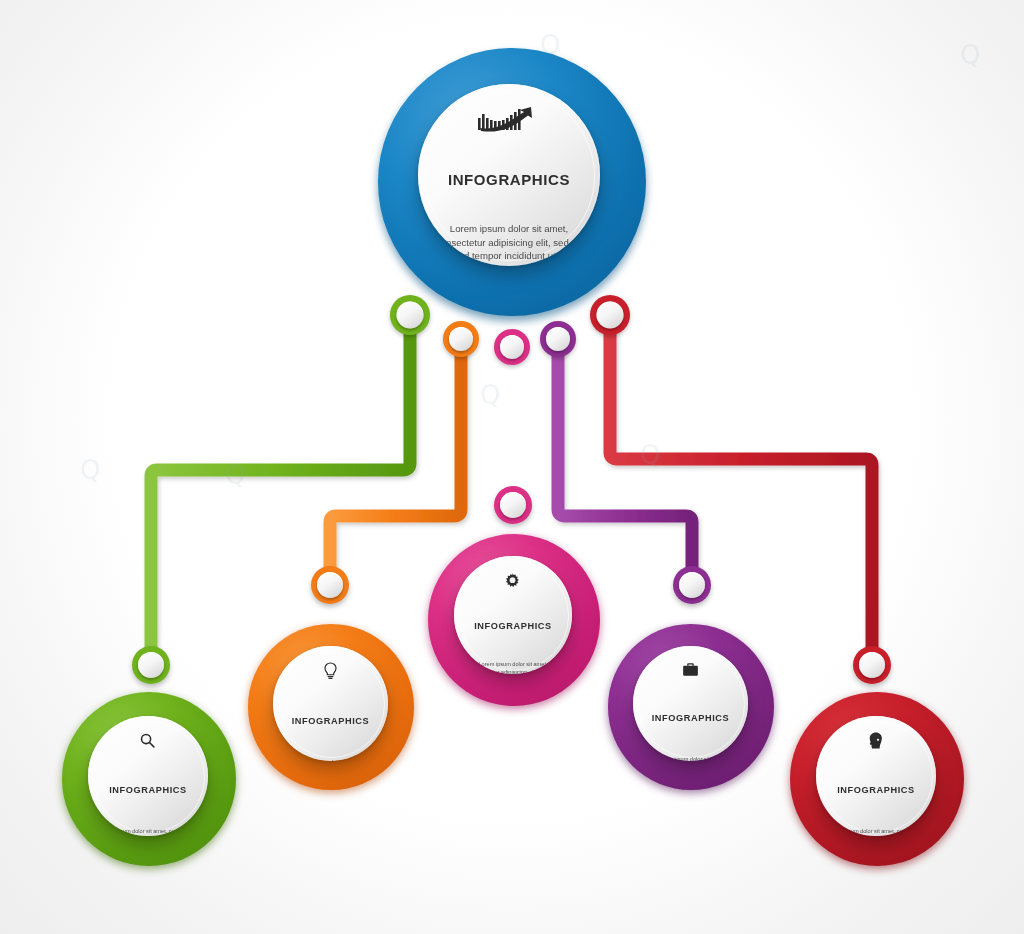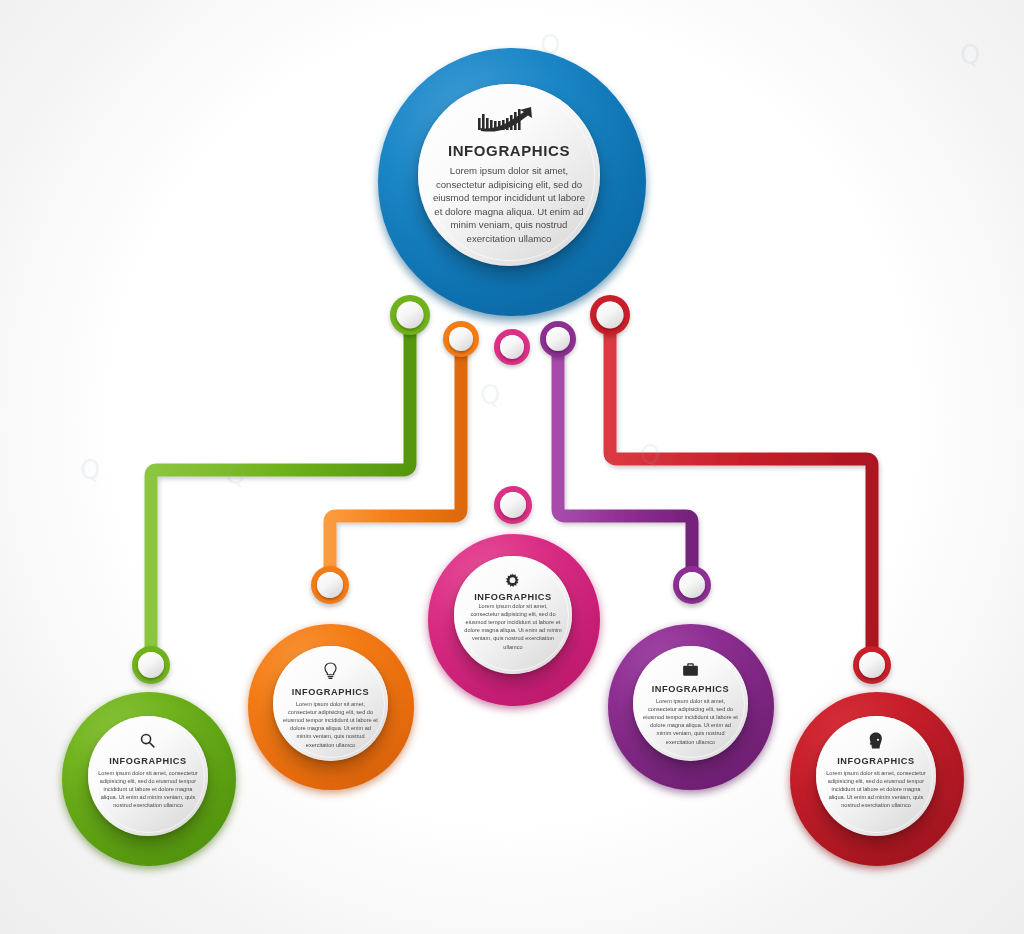--- a/index.html
+++ b/index.html
@@ -74,20 +74,21 @@
     border: 1px solid rgba(255,255,255,0.65);
     pointer-events: none;
   }
   .node .disc-inner {
     position: relative;
     z-index: 2;
     width: 84%;
     display: flex;
     flex-direction: column;
     align-items: center;
+    gap: 29px;
   }
   .node .nd-icon {
     color: #2b2b2b;
     line-height: 1;
     display: block;
   }
   .node .nd-title {
     font-weight: bold;
     color: #2e2e2e;
     letter-spacing: .6px;

